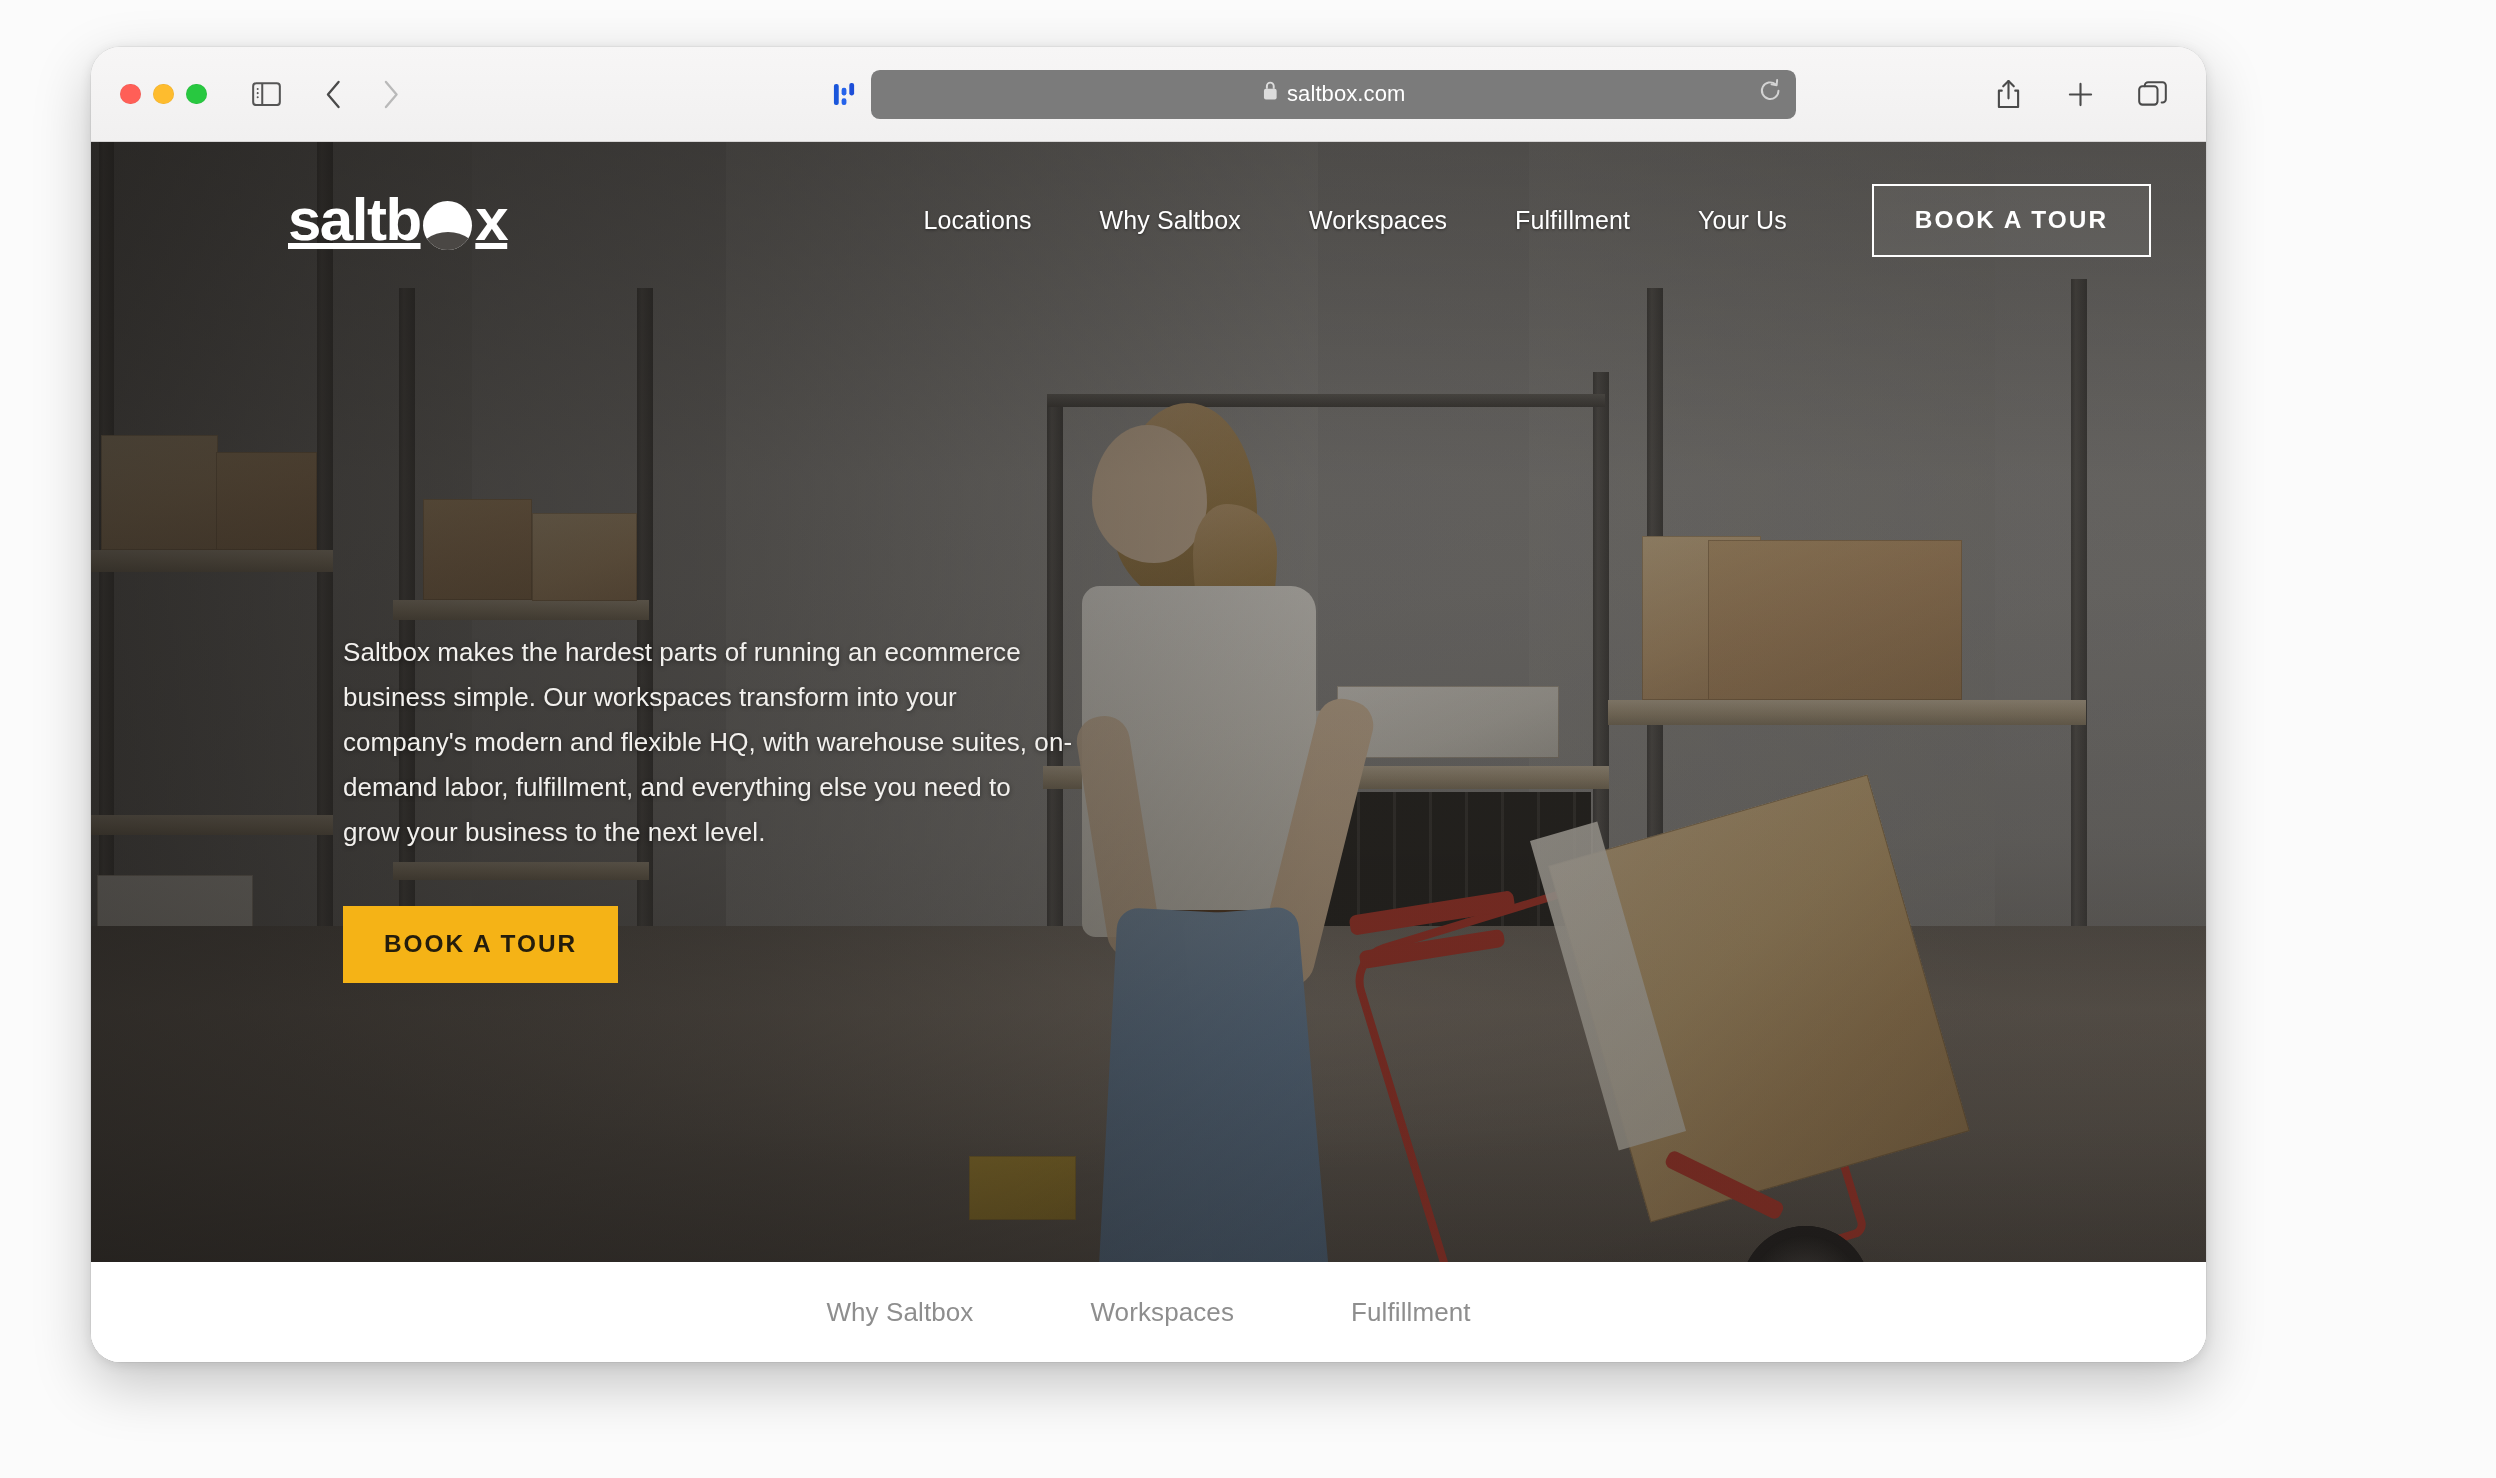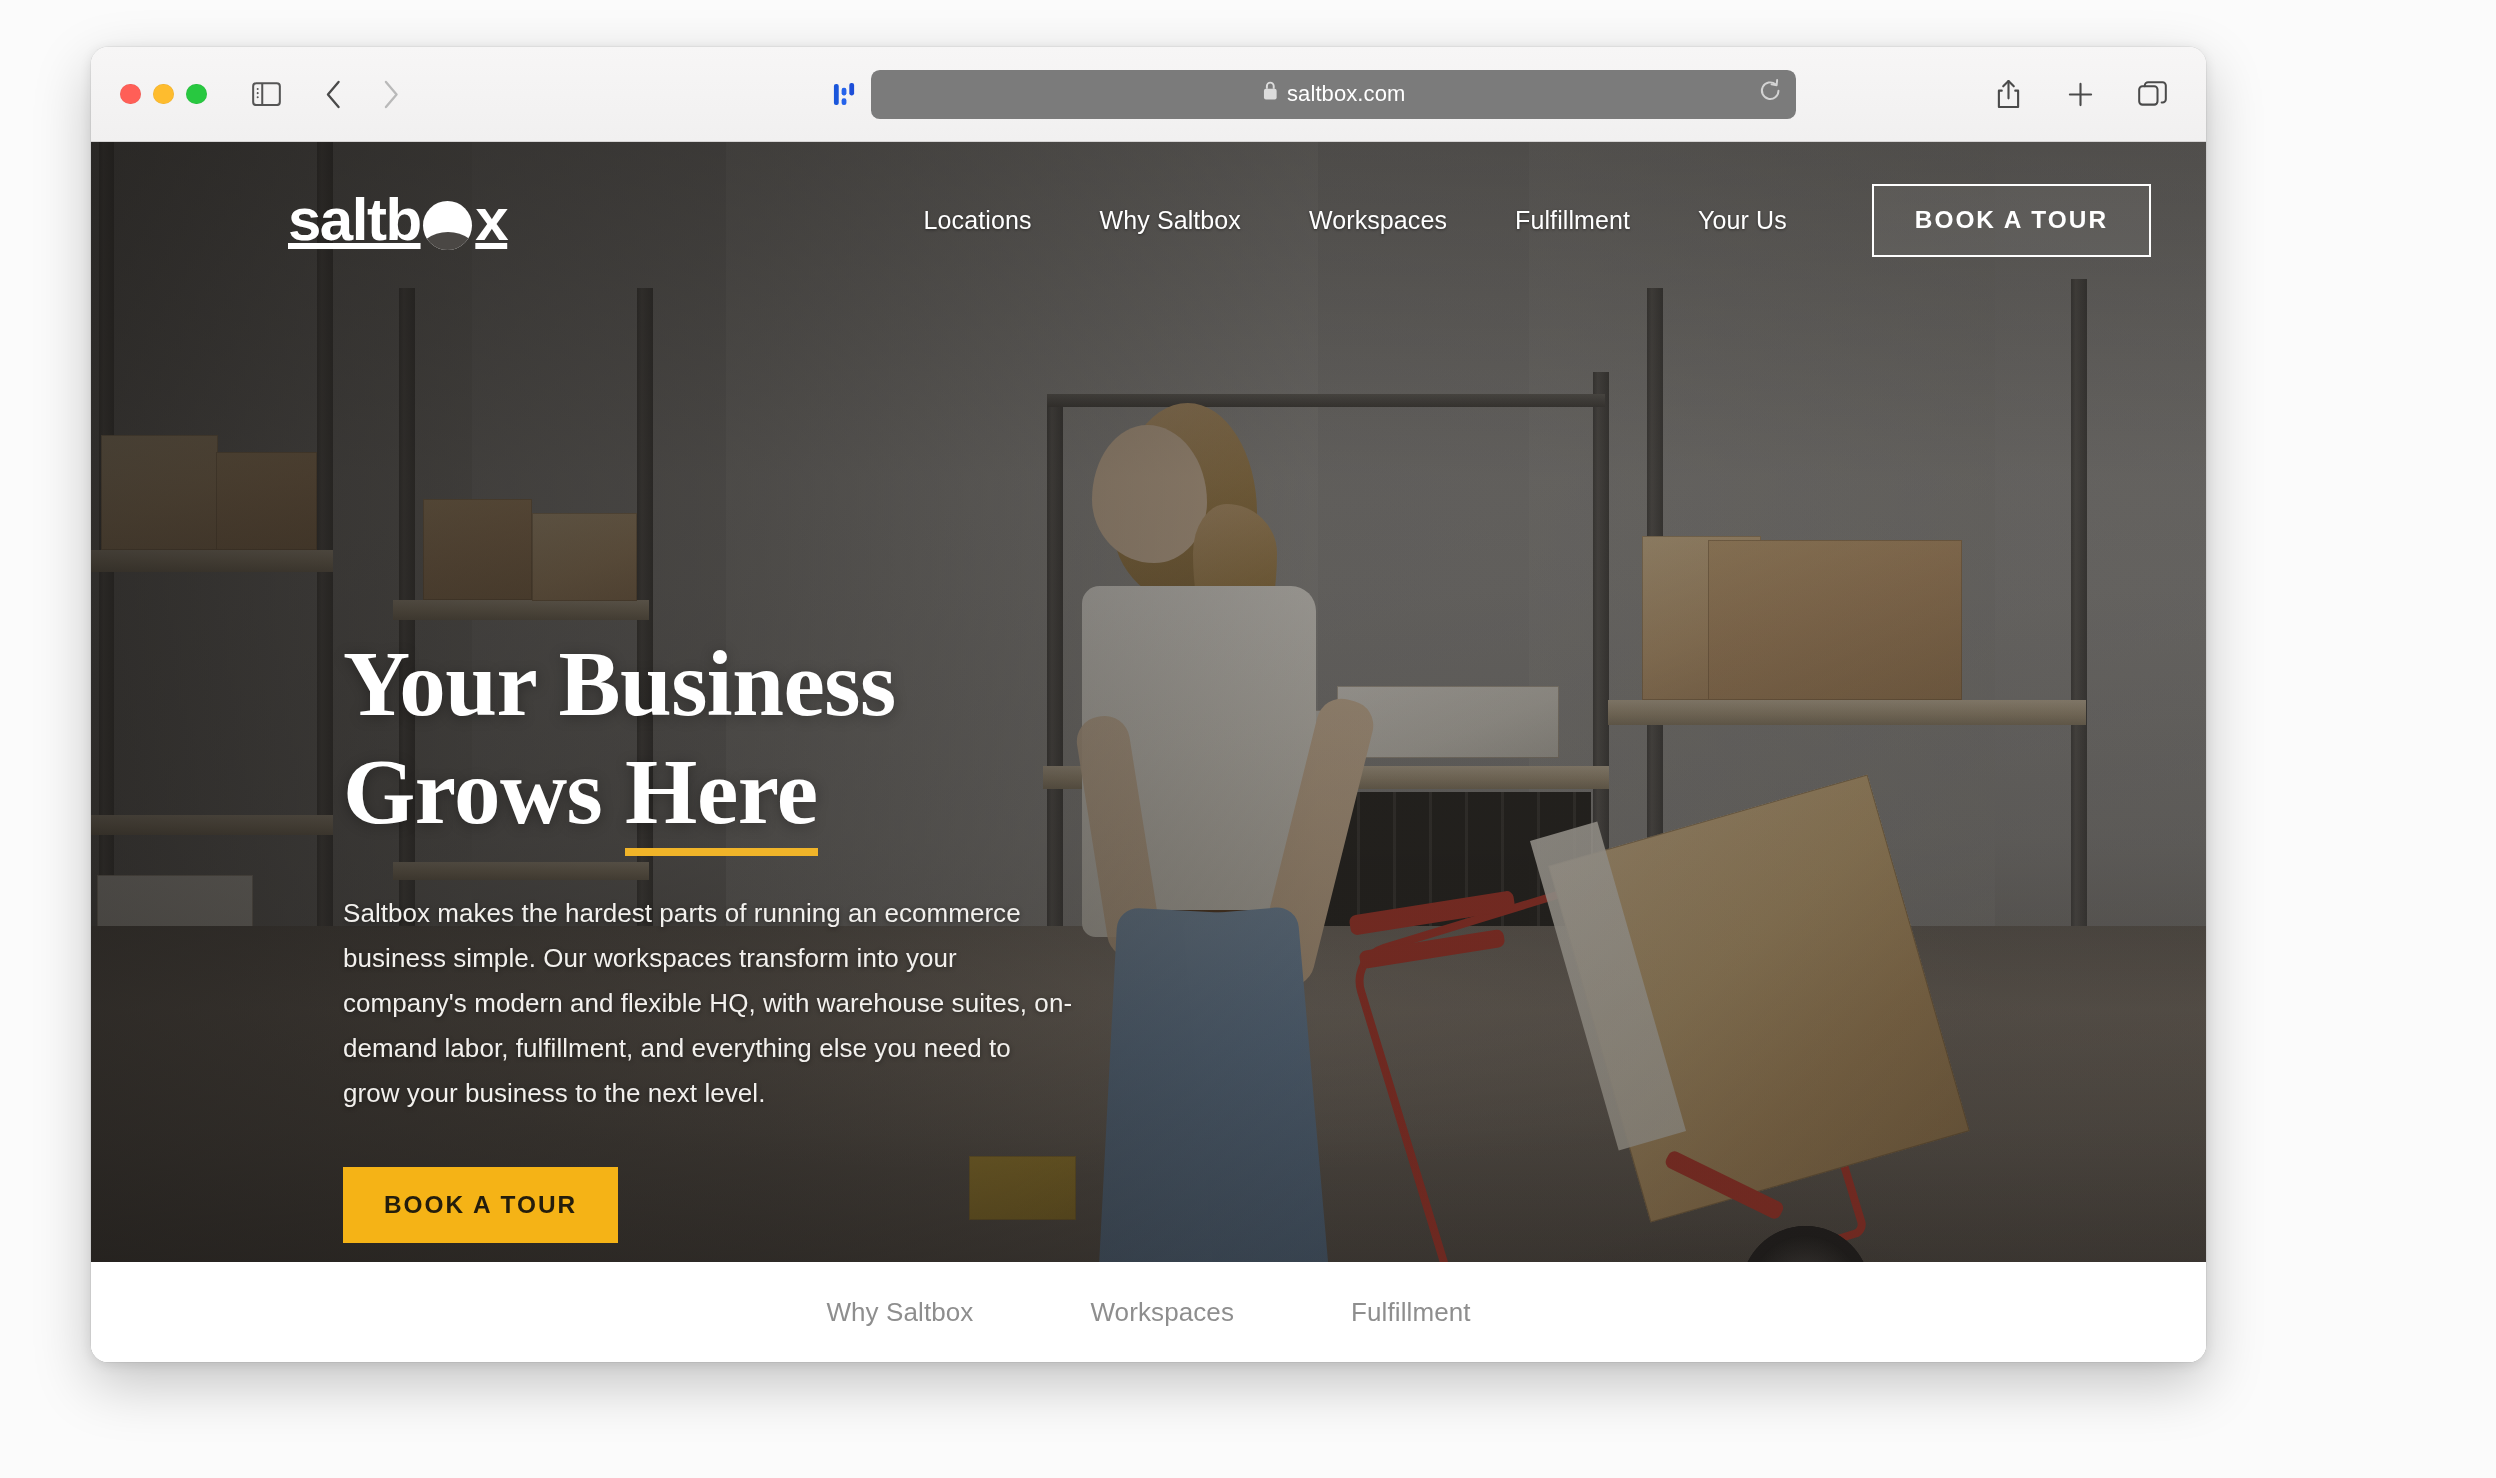--- a/index.html
+++ b/index.html
@@ -18,21 +18,21 @@
   }
 
   
   .browser-window {
     position: absolute;
     left: 91px;
     top: 47px;
     width: 2115px;
     height: 1315px;
     background: #ffffff;
-    border-radius: 17px;
+    border-radius: 29px;
     box-shadow: 0 21.5px 57px rgba(0,0,0,0.22),
                 0 2.9px 11.7px rgba(0,0,0,0.10),
                 0 0 0 0.5px rgba(0,0,0,0.09);
     overflow: hidden;
     display: flex;
     flex-direction: column;
   }
 
   
   .toolbar {
@@ -606,24 +606,20 @@
           <a class="nav-link" href="#">Locations</a>
           <a class="nav-link" href="#">Why Saltbox</a>
           <a class="nav-link" href="#">Workspaces</a>
           <a class="nav-link" href="#">Fulfillment</a>
           <a class="nav-link" href="#">Your Us</a>
           <a class="btn-outline" href="#">BOOK A TOUR</a>
         </nav>
       </header>
 
       <div class="hero-copy">
-        <h1 class="hero-title">
-          <span>Your Business</span><br>
-          <span>Grows </span><span class="hl-underline">Here</span>
-        </h1>
         <p class="hero-body">Saltbox makes the hardest parts of running an ecommerce business simple. Our workspaces transform into your company's modern and flexible HQ, with warehouse suites, on-demand labor, fulfillment, and everything else you need to grow your business to the next level.</p>
         <a class="btn-solid" href="#">BOOK A TOUR</a>
       </div>
     </div>
 
     <div class="anchor-bar">
       <a class="anchor-link" href="#">Why Saltbox</a>
       <a class="anchor-link" href="#">Workspaces</a>
       <a class="anchor-link" href="#">Fulfillment</a>
     </div>

